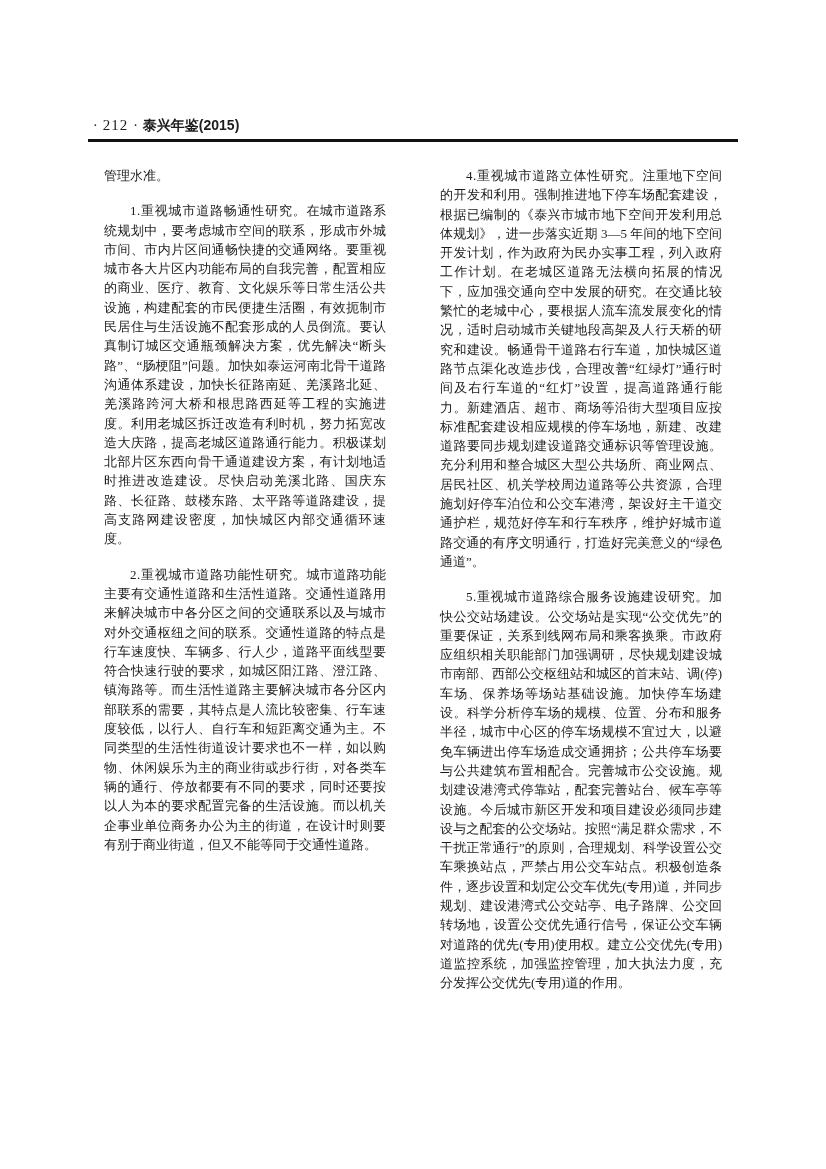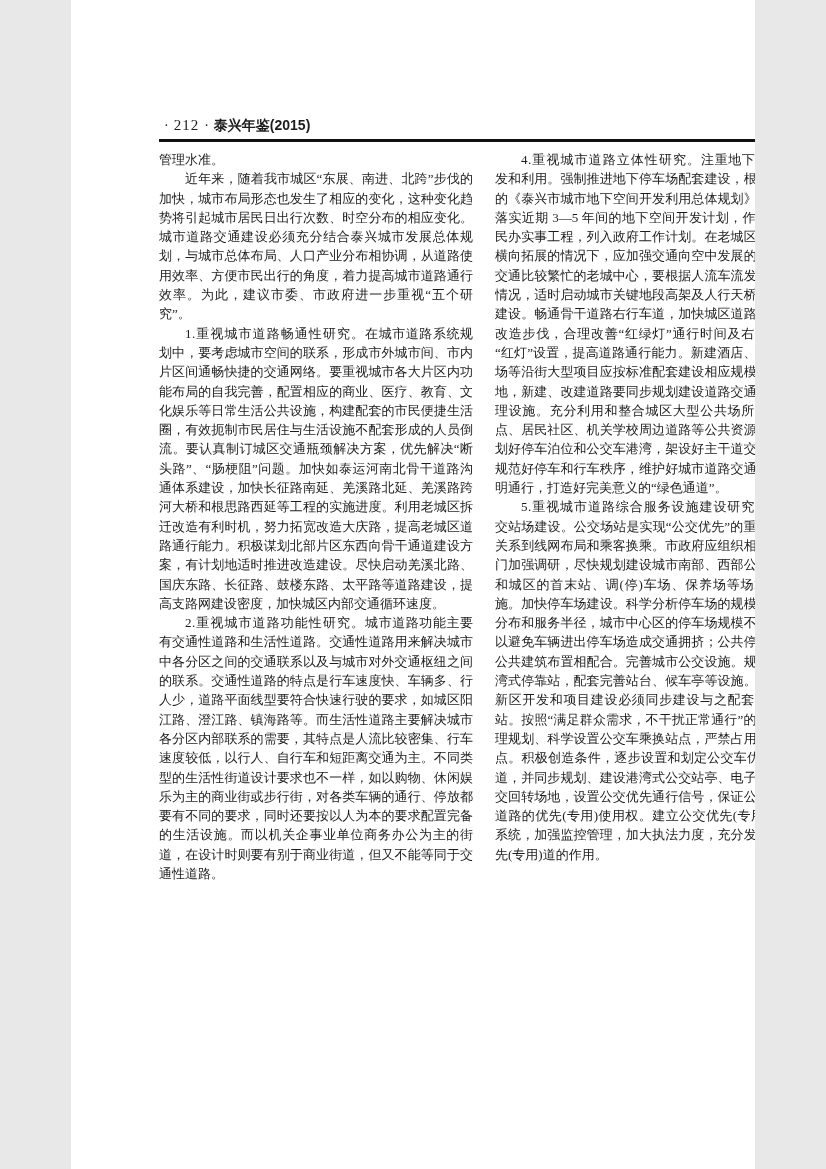--- a/index.html
+++ b/index.html
@@ -1,18 +1,18 @@
 <!DOCTYPE html>
 <html lang="zh"><head>
 <meta charset="utf-8">
 <style>
   html,body{margin:0;padding:0;background:#e8e8e8;}
   #page{
     position:relative;
-    width:684px;height:1169px;
+    width:826px;height:1169px;
     background:#ffffff;
     margin:0 auto;
     overflow:hidden;
     color:#1c1c1c;
   }
   
   #running-head{
     position:absolute;left:88px;top:116px;width:650px;
     font-size:14px;line-height:18px;
     white-space:nowrap;
@@ -44,21 +44,21 @@
     display:flex;
   }
   .col{
     width:314px;height:915px;overflow:hidden;
     font-family:"Liberation Serif","DejaVu Serif",serif;
     font-size:13px;line-height:19.3px;
     text-align:justify;
     text-justify:inter-character;
   }
   .col-left{margin-right:22px;}
-  .col p{margin:0;padding:0;}
+  .col p{margin:16px;padding:0;}
   .col p.indent{text-indent:2em;}
   .col p.heading{
     font-family:"Liberation Sans","DejaVu Sans",sans-serif;
     font-weight:bold;
     text-indent:2em;
     font-size:13.5px;
   }
   .col .item-lead{
     letter-spacing:.5px;
   }
@@ -70,21 +70,20 @@
 
   <div id="running-head">
     <span class="dot">·</span><span class="pagenum">212</span><span class="dot">·</span><span class="booktitle">泰兴年鉴(2015)</span>
   </div>
 
   <div id="head-rule"></div>
 
   <div id="text-body">
     <div class="col col-left" id="col-left">
         <p class="">管理水准。</p>
-        <p class="indent">近年来，随着我市城区“东展、南进、北跨”步伐的加快，城市布局形态也发生了相应的变化，这种变化趋势将引起城市居民日出行次数、时空分布的相应变化。城市道路交通建设必须充分结合泰兴城市发展总体规划，与城市总体布局、人口产业分布相协调，从道路使用效率、方便市民出行的角度，着力提高城市道路通行效率。为此，建议市委、市政府进一步重视“五个研究”。</p>
         <p class="indent"><span class="item-lead">1.重视城市道路畅通性研究。</span><span>在城市道路系统规划中，要考虑城市空间的联系，形成市外城市间、市内片区间通畅快捷的交通网络。要重视城市各大片区内功能布局的自我完善，配置相应的商业、医疗、教育、文化娱乐等日常生活公共设施，构建配套的市民便捷生活圈，有效扼制市民居住与生活设施不配套形成的人员倒流。要认真制订城区交通瓶颈解决方案，优先解决“断头路”、“肠梗阻”问题。加快如泰运河南北骨干道路沟通体系建设，加快长征路南延、羌溪路北延、羌溪路跨河大桥和根思路西延等工程的实施进度。利用老城区拆迁改造有利时机，努力拓宽改造大庆路，提高老城区道路通行能力。积极谋划北部片区东西向骨干通道建设方案，有计划地适时推进改造建设。尽快启动羌溪北路、国庆东路、长征路、鼓楼东路、太平路等道路建设，提高支路网建设密度，加快城区内部交通循环速度。</span></p>
         <p class="indent"><span class="item-lead">2.重视城市道路功能性研究。</span><span>城市道路功能主要有交通性道路和生活性道路。交通性道路用来解决城市中各分区之间的交通联系以及与城市对外交通枢纽之间的联系。交通性道路的特点是行车速度快、车辆多、行人少，道路平面线型要符合快速行驶的要求，如城区阳江路、澄江路、镇海路等。而生活性道路主要解决城市各分区内部联系的需要，其特点是人流比较密集、行车速度较低，以行人、自行车和短距离交通为主。不同类型的生活性街道设计要求也不一样，如以购物、休闲娱乐为主的商业街或步行街，对各类车辆的通行、停放都要有不同的要求，同时还要按以人为本的要求配置完备的生活设施。而以机关企事业单位商务办公为主的街道，在设计时则要有别于商业街道，但又不能等同于交通性道路。</span></p>
       </div>
     <div class="col col-right" id="col-right">
         <p class="indent"><span class="item-lead">4.重视城市道路立体性研究。</span><span>注重地下空间的开发和利用。强制推进地下停车场配套建设，根据已编制的《泰兴市城市地下空间开发利用总体规划》，进一步落实近期 3—5 年间的地下空间开发计划，作为政府为民办实事工程，列入政府工作计划。在老城区道路无法横向拓展的情况下，应加强交通向空中发展的研究。在交通比较繁忙的老城中心，要根据人流车流发展变化的情况，适时启动城市关键地段高架及人行天桥的研究和建设。畅通骨干道路右行车道，加快城区道路节点渠化改造步伐，合理改善“红绿灯”通行时间及右行车道的“红灯”设置，提高道路通行能力。新建酒店、超市、商场等沿街大型项目应按标准配套建设相应规模的停车场地，新建、改建道路要同步规划建设道路交通标识等管理设施。充分利用和整合城区大型公共场所、商业网点、居民社区、机关学校周边道路等公共资源，合理施划好停车泊位和公交车港湾，架设好主干道交通护栏，规范好停车和行车秩序，维护好城市道路交通的有序文明通行，打造好完美意义的“绿色通道”。</span></p>
         <p class="indent"><span class="item-lead">5.重视城市道路综合服务设施建设研究。</span><span>加快公交站场建设。公交场站是实现“公交优先”的重要保证，关系到线网布局和乘客换乘。市政府应组织相关职能部门加强调研，尽快规划建设城市南部、西部公交枢纽站和城区的首末站、调(停)车场、保养场等场站基础设施。加快停车场建设。科学分析停车场的规模、位置、分布和服务半径，城市中心区的停车场规模不宜过大，以避免车辆进出停车场造成交通拥挤；公共停车场要与公共建筑布置相配合。完善城市公交设施。规划建设港湾式停靠站，配套完善站台、候车亭等设施。今后城市新区开发和项目建设必须同步建设与之配套的公交场站。按照“满足群众需求，不干扰正常通行”的原则，合理规划、科学设置公交车乘换站点，严禁占用公交车站点。积极创造条件，逐步设置和划定公交车优先(专用)道，并同步规划、建设港湾式公交站亭、电子路牌、公交回转场地，设置公交优先通行信号，保证公交车辆对道路的优先(专用)使用权。建立公交优先(专用)道监控系统，加强监控管理，加大执法力度，充分发挥公交优先(专用)道的作用。</span></p>
       </div>
   </div>
 
 </div>

